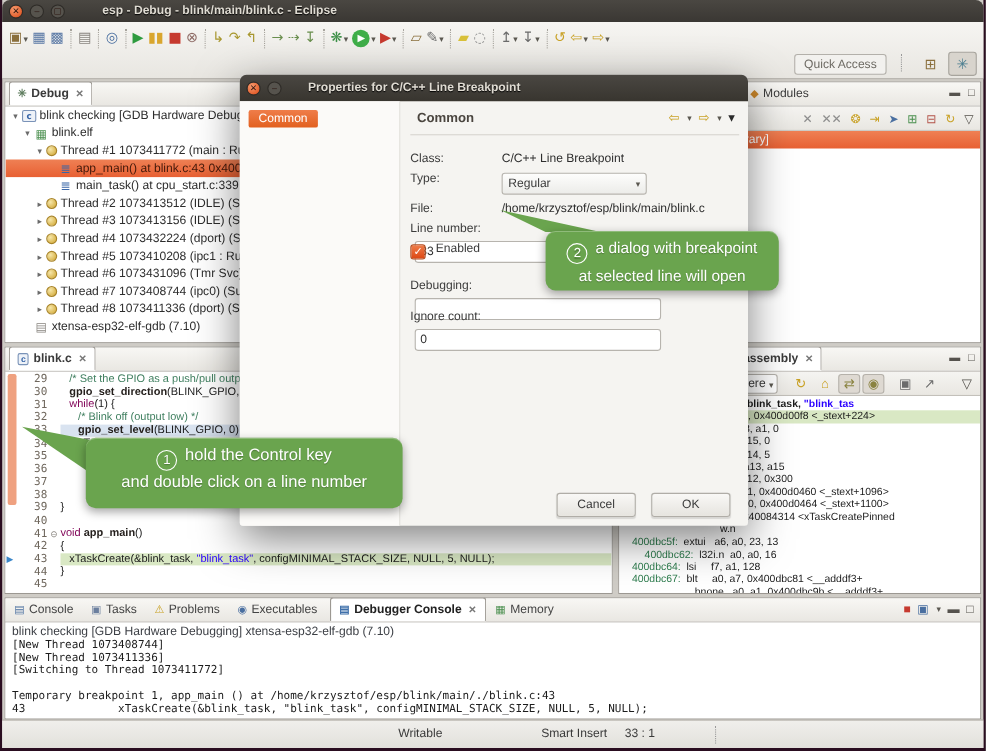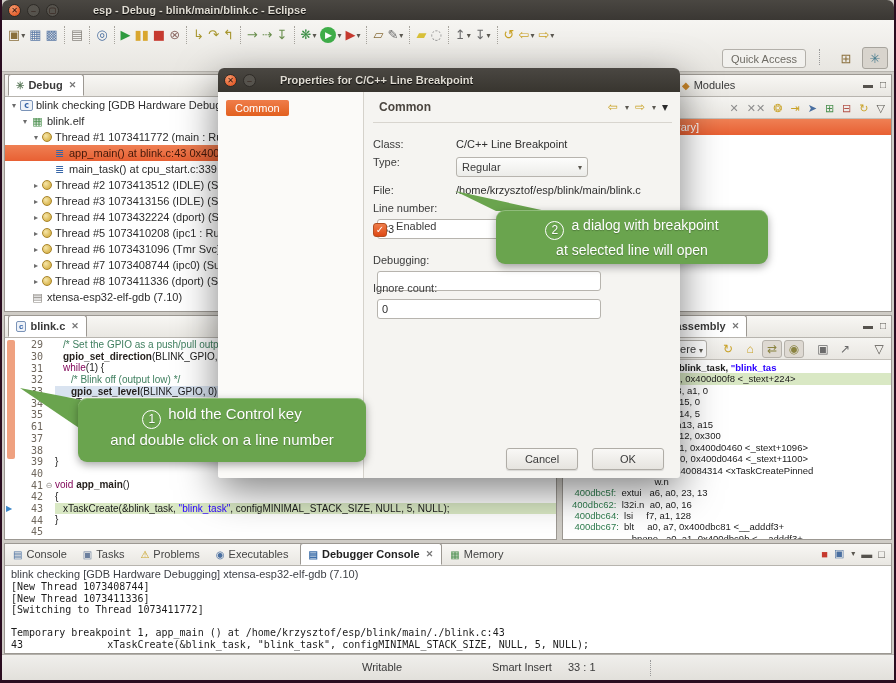--- a/index.html
+++ b/index.html
@@ -367,21 +367,21 @@
               <span class="lnum">34</span>
               <span class="lfold"></span>
               <span class="lcode" style="padding-left: 16px;"><span class="p">vTaskDelay(1000 / portTICK_PERIOD_MS);</span></span>
             </div>
             <div class="cl">
               <span class="lnum">35</span>
               <span class="lfold"></span>
               <span class="lcode" style="padding-left: 0px;"></span>
             </div>
             <div class="cl">
-              <span class="lnum">61</span>
+              <span class="lnum">36</span>
               <span class="lfold"></span>
               <span class="lcode" style="padding-left: 0px;"></span>
             </div>
             <div class="cl">
               <span class="lnum">37</span>
               <span class="lfold"></span>
               <span class="lcode" style="padding-left: 0px;"></span>
             </div>
             <div class="cl">
               <span class="lnum">38</span>
@@ -461,21 +461,21 @@
           <div class="dl" style="padding-left: 80.08px;"><span>s32i    a8, a1, 0</span></div>
           <div class="dl" style="padding-left: 80.08px;"><span>movi    a15, 0</span></div>
           <div class="dl" style="padding-left: 80.08px;"><span>movi    a14, 5</span></div>
           <div class="dl" style="padding-left: 80.08px;"><span>mov.n   a13, a15</span></div>
           <div class="dl" style="padding-left: 80.08px;"><span>movi    a12, 0x300</span></div>
           <div class="dl" style="padding-left: 80.08px;"><span>l32r    a11, 0x400d0460 &lt;_stext+1096&gt;</span></div>
           <div class="dl" style="padding-left: 80.08px;"><span>l32r    a10, 0x400d0464 &lt;_stext+1100&gt;</span></div>
           <div class="dl" style="padding-left: 80.08px;"><span>call8   0x40084314 &lt;xTaskCreatePinned</span></div>
           <div class="dl" style="padding-left: 91.52px;"><span>w.n</span></div>
           <div class="dl" style="padding-left: 11.44px;"><span class="da">400dbc5f:</span><span>  extui   a6, a0, 23, 13</span></div>
-          <div class="dl" style="padding-left: 9px;"><span class="da">400dbc62:</span><span>  l32i.n  a0, a0, 16</span></div>
+          <div class="dl" style="padding-left: 23px;"><span class="da">400dbc62:</span><span>  l32i.n  a0, a0, 16</span></div>
           <div class="dl" style="padding-left: 11.44px;"><span class="da">400dbc64:</span><span>  lsi     f7, a1, 128</span></div>
           <div class="dl" style="padding-left: 11.44px;"><span class="da">400dbc67:</span><span>  blt     a0, a7, 0x400dbc81 &lt;__adddf3+</span></div>
           <div class="dl" style="padding-left: 68.64px;"><span>bnone   a0, a1, 0x400dbc9b &lt;__adddf3+</span></div>
         </div>
   </div>
 
   <div class="panel" style="left:2px;top:543px;width:888px;height:111px">
     <div class="btabs" id="bottom-tabs">
           <div class="btab">
             <span class="tabicon" style="color: rgb(74, 111, 160);">▤</span>
@@ -585,21 +585,21 @@
       <div class="dbtnrow">
         <span class="button">Cancel</span>
         <span class="button">OK</span>
       </div>
     </div>
   </div>
 
   <svg class="tailsvg" style="left:444px;top:189px" width="110" height="24">
     <polygon points="9,2 50,22 100,22" fill="#6aa44e"></polygon>
   </svg>
-  <div class="callout" style="left:494px;top:210px;width:272px;height:54px">
+  <div class="callout" style="left:494px;top:210px;width:212px;height:54px">
     <div class="cline" style="font-size:14px">
       <span class="cnum">2</span><span>a dialog with breakpoint</span>
     </div>
     <div class="cline2" style="font-size:14px">at selected line will open</div>
   </div>
 
   <svg class="tailsvg" style="left:12px;top:382px" width="74" height="58">
     <polygon points="6,6 68,18 68,48" fill="#6aa44e"></polygon>
   </svg>
   <div class="callout" style="left:76px;top:398px;width:288px;height:64px">

